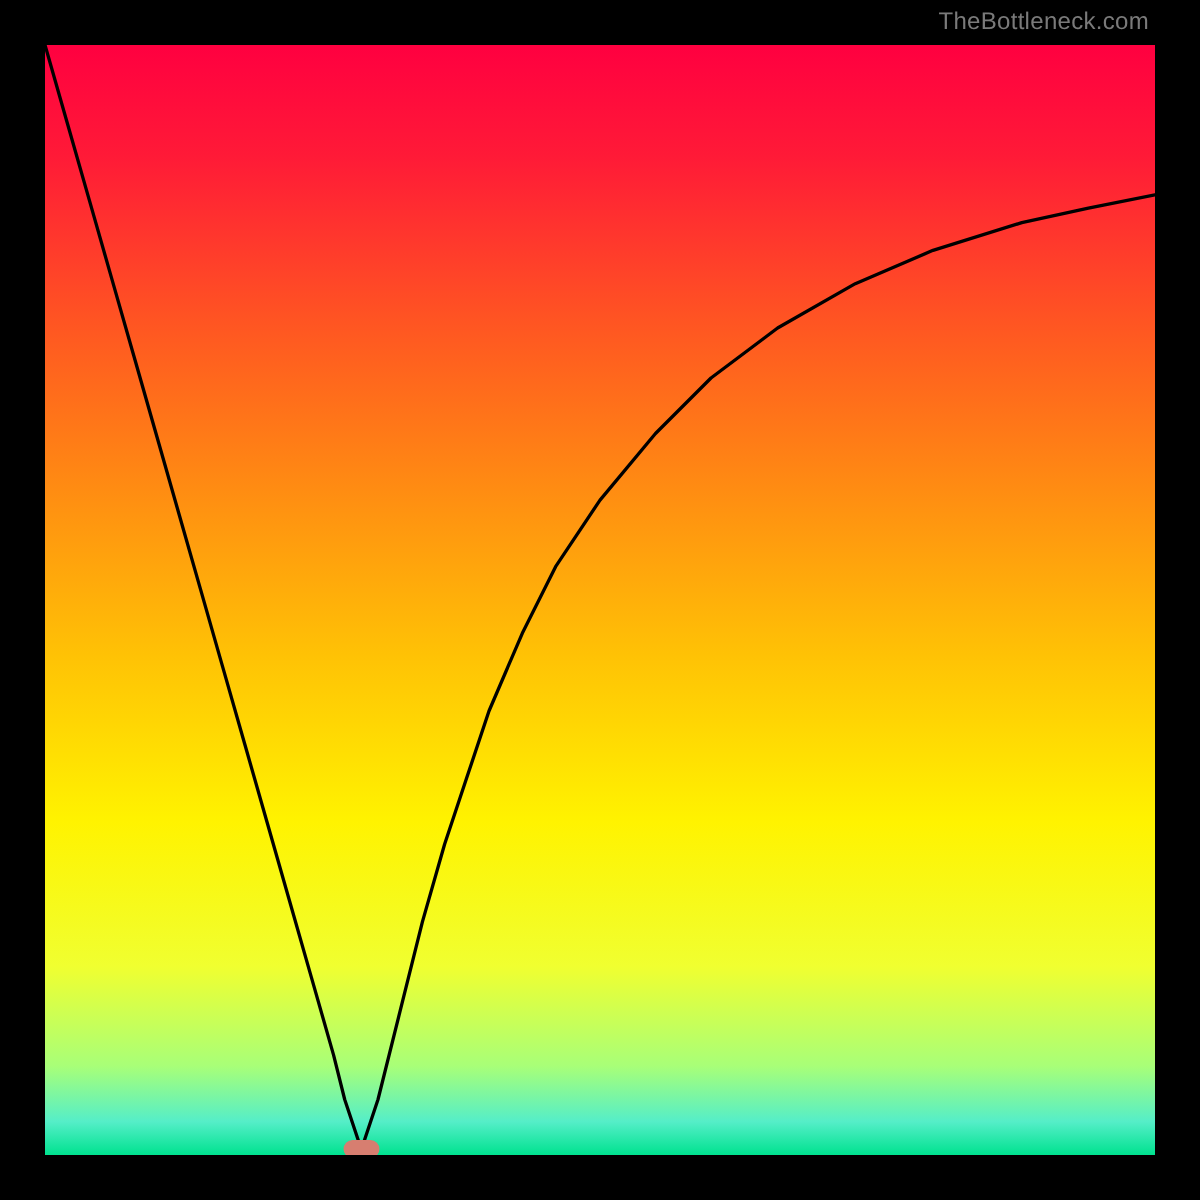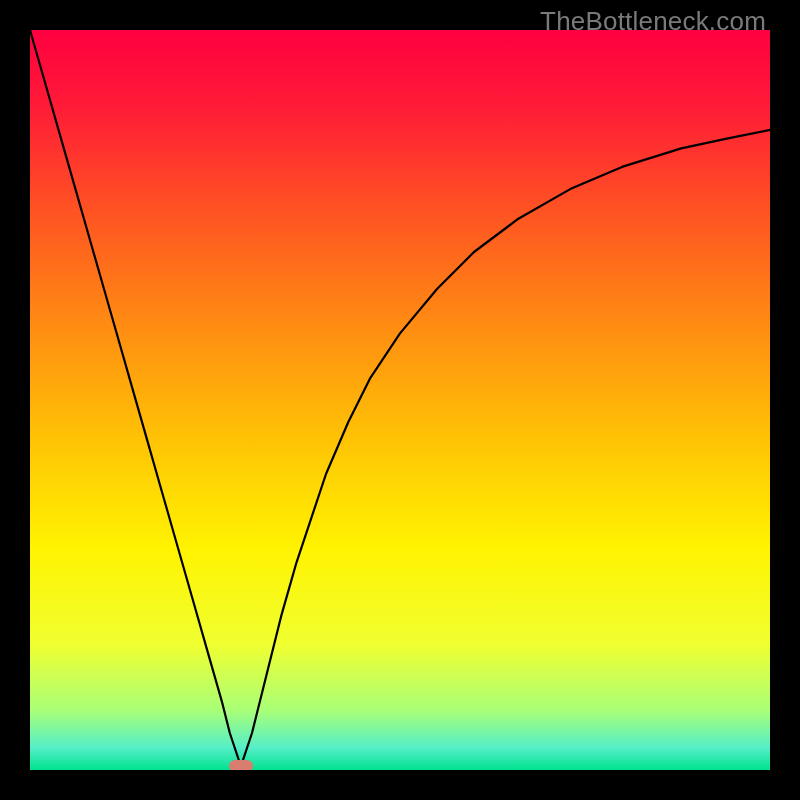--- a/index.html
+++ b/index.html
@@ -31,21 +31,21 @@
   }
   .curve-svg {
     position: absolute;
     inset: 0;
   }
   .watermark {
     position: absolute;
     top: 6px;
     right: 34px;
     color: #7a7a7a;
-    font-size: 26px;
+    font-size: 16px;
     font-weight: 500;
     letter-spacing: 0.2px;
     user-select: none;
   }
   .cusp-marker {
     position: absolute;
     width: 24px;
     height: 12px;
     border-radius: 6px;
     transform: translate(-50%, -50%);

